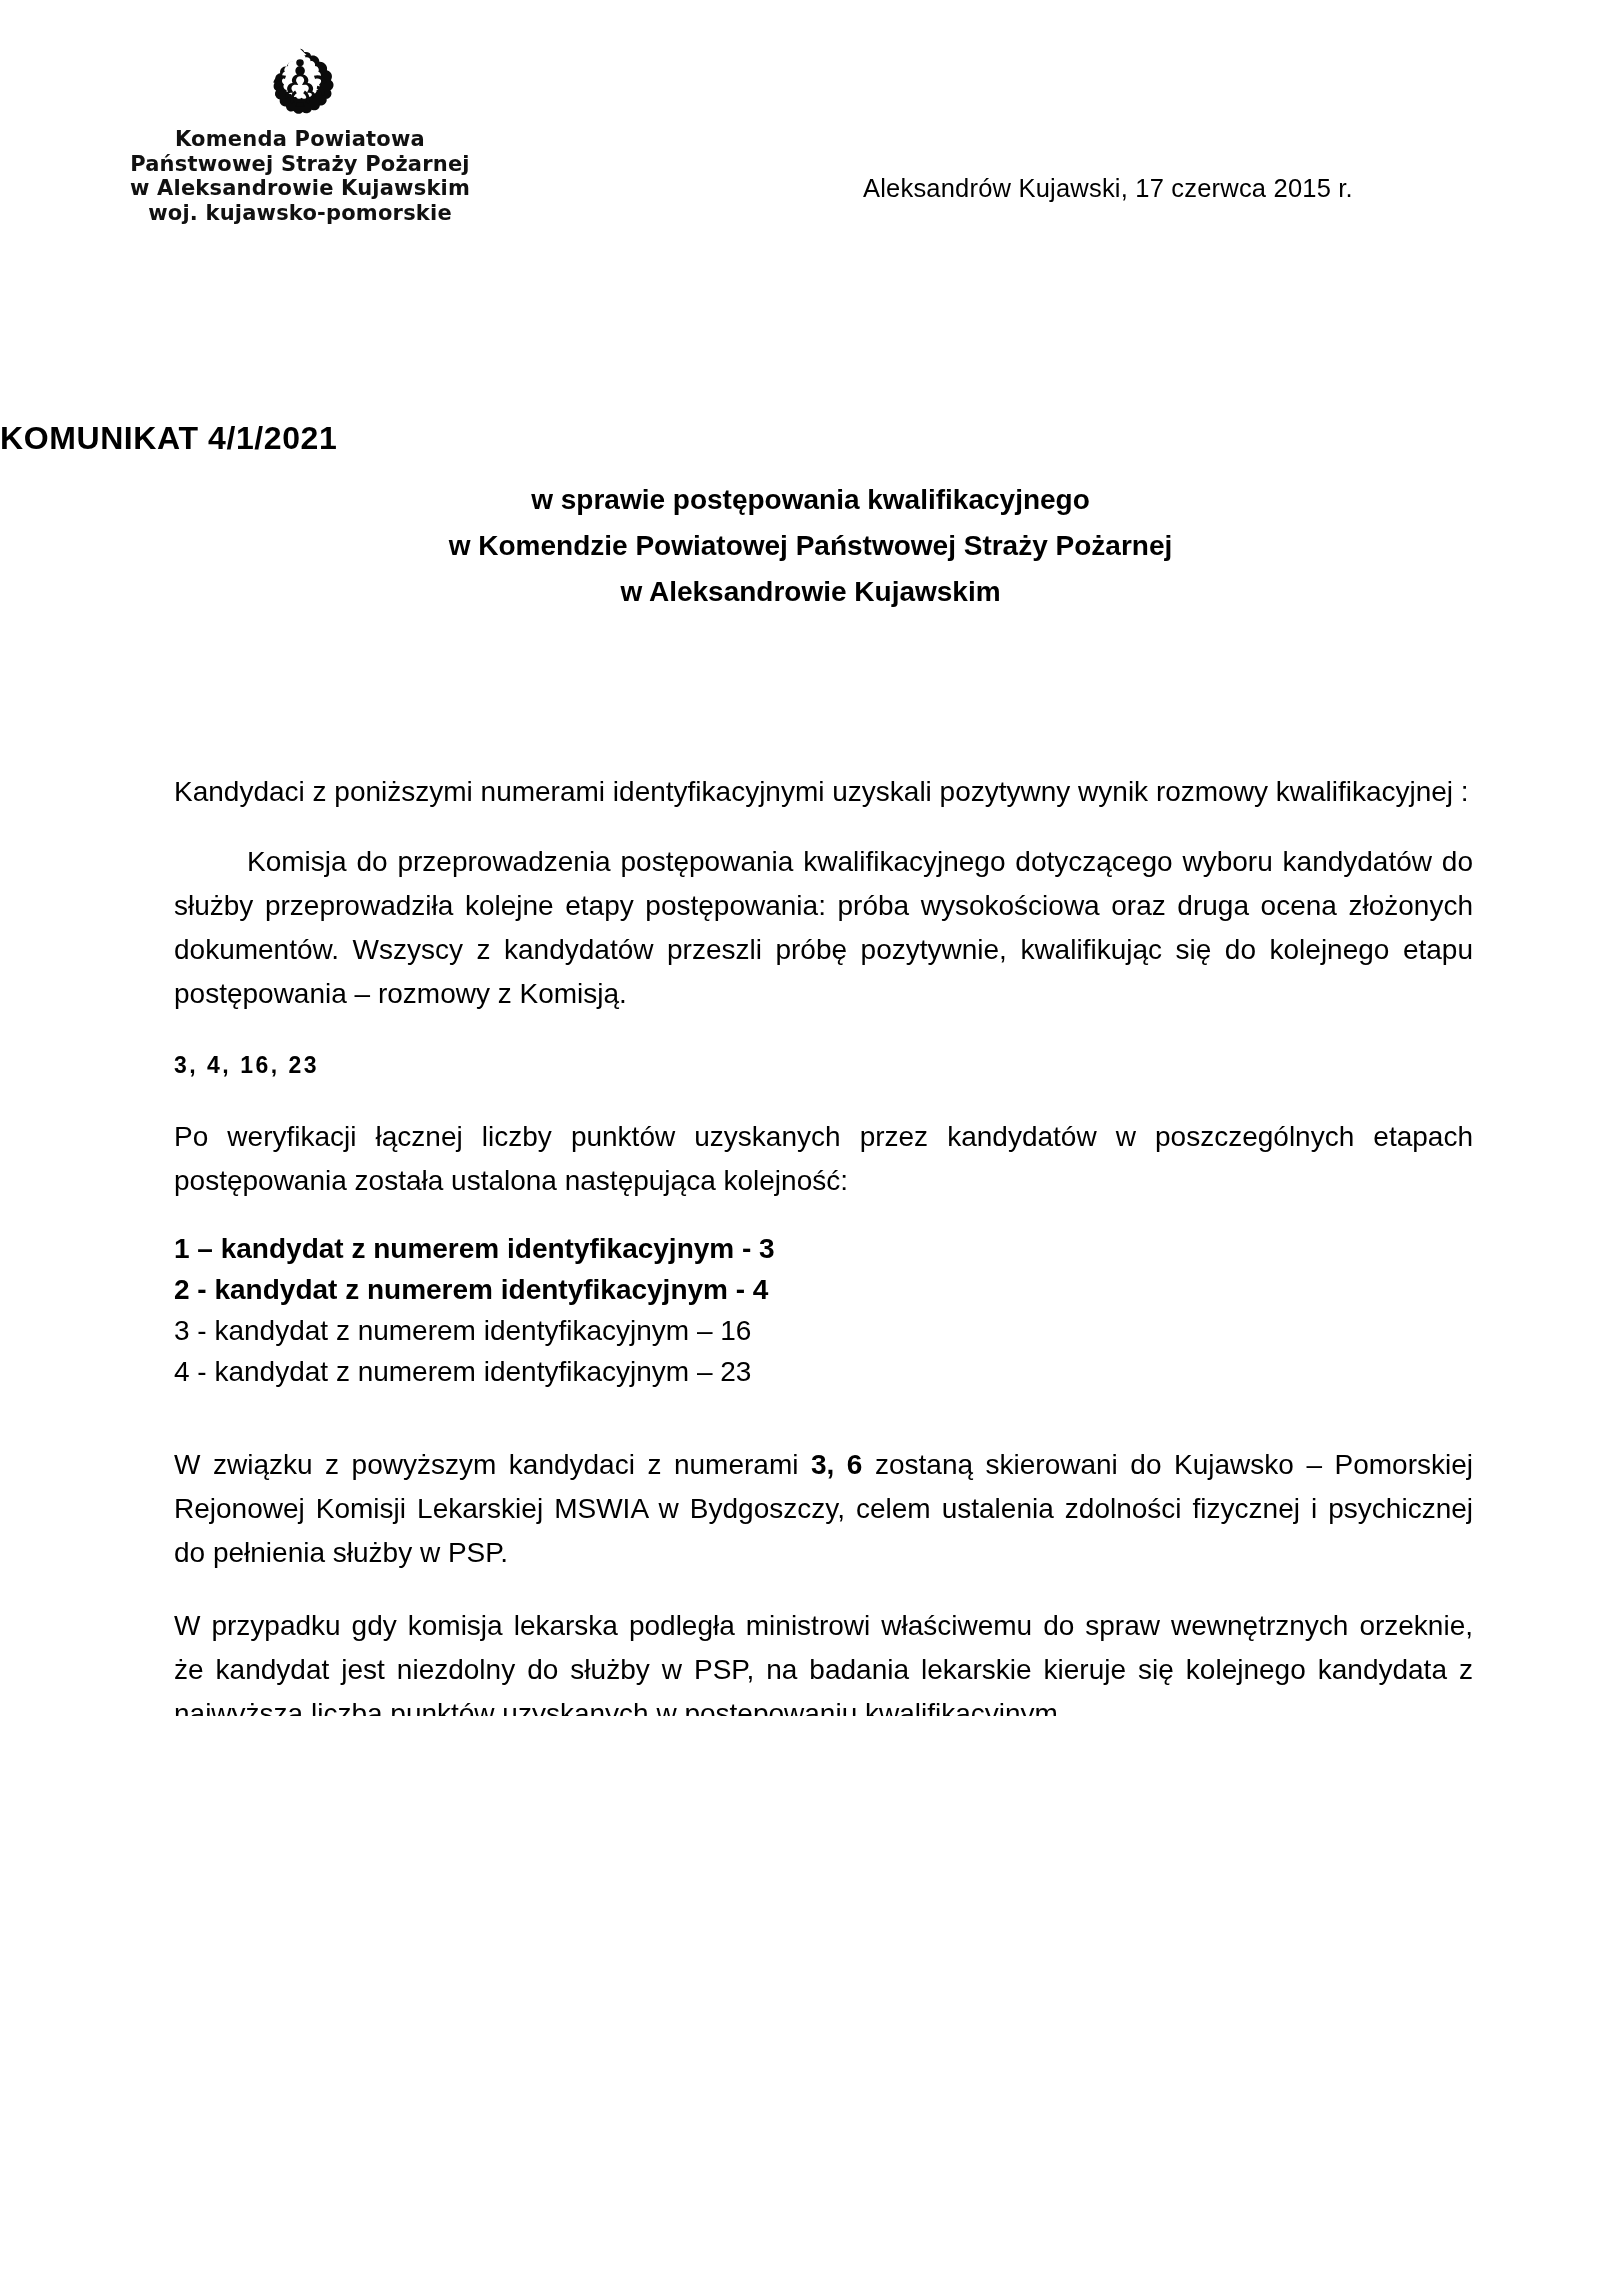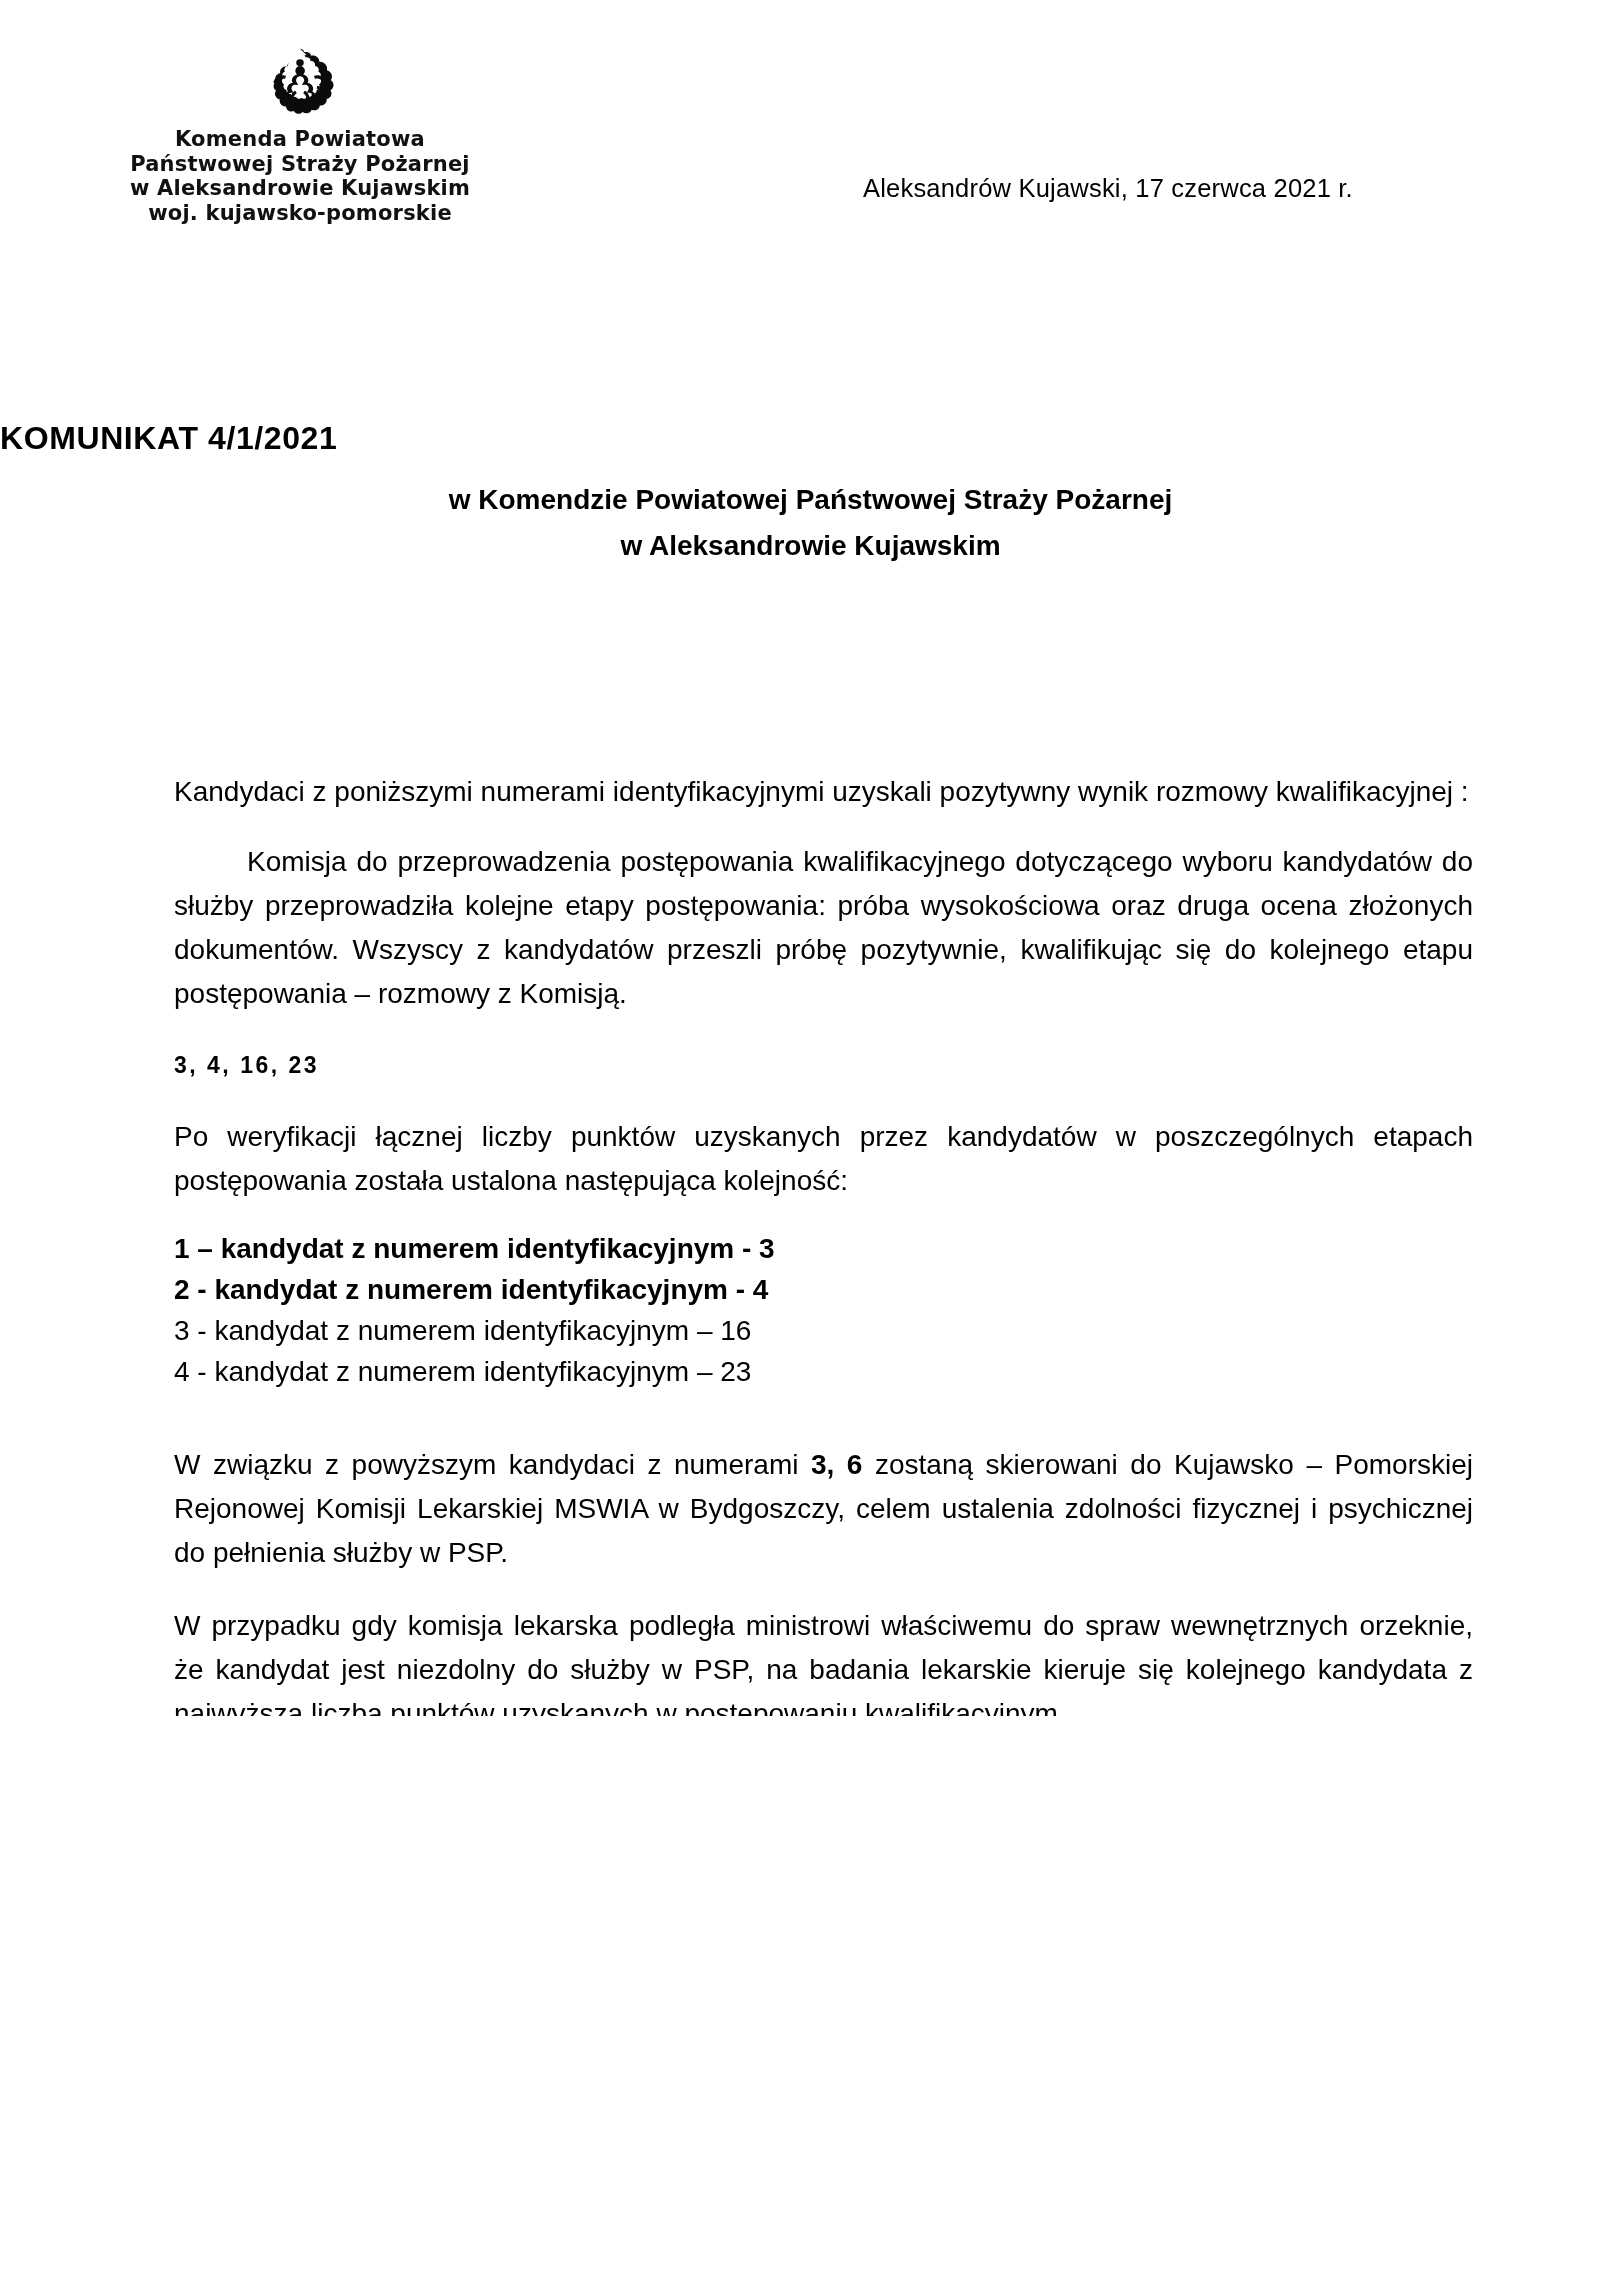--- a/index.html
+++ b/index.html
@@ -166,24 +166,25 @@
       </g>
     </svg>
     <div class="letterhead-lines lh-clip">
       <div>Komenda Powiatowa</div>
       <div>Państwowej Straży Pożarnej</div>
       <div>w Aleksandrowie Kujawskim</div>
       <div>woj. kujawsko-pomorskie</div>
     </div>
   </div>
 
-  <div class="datepiece">Aleksandrów Kujawski, 17 czerwca  2021 r.</div>
+  <div class="datepiece">Aleksandrów Kujawski, 17 czerwca  2015 r.</div>
 
   <div class="title-main">KOMUNIKAT  4/1/2021</div>
   <div class="title-sub">
+    <div>w sprawie postępowania kwalifikacyjnego</div>
     <div>w Komendzie Powiatowej Państwowej Straży Pożarnej</div>
     <div>w Aleksandrowie Kujawskim</div>
   </div>
 
   <div class="body-block">
 
     <p class="para tight">Kandydaci z poniższymi numerami identyfikacyjnymi uzyskali pozytywny wynik rozmowy kwalifikacyjnej :</p>
 
     <p class="para first">Komisja do przeprowadzenia postępowania kwalifikacyjnego dotyczącego wyboru kandydatów do służby przeprowadziła kolejne etapy postępowania: próba wysokościowa oraz druga ocena złożonych dokumentów. Wszyscy z kandydatów przeszli próbę pozytywnie, kwalifikując się do kolejnego etapu postępowania – rozmowy z Komisją.</p>
 

